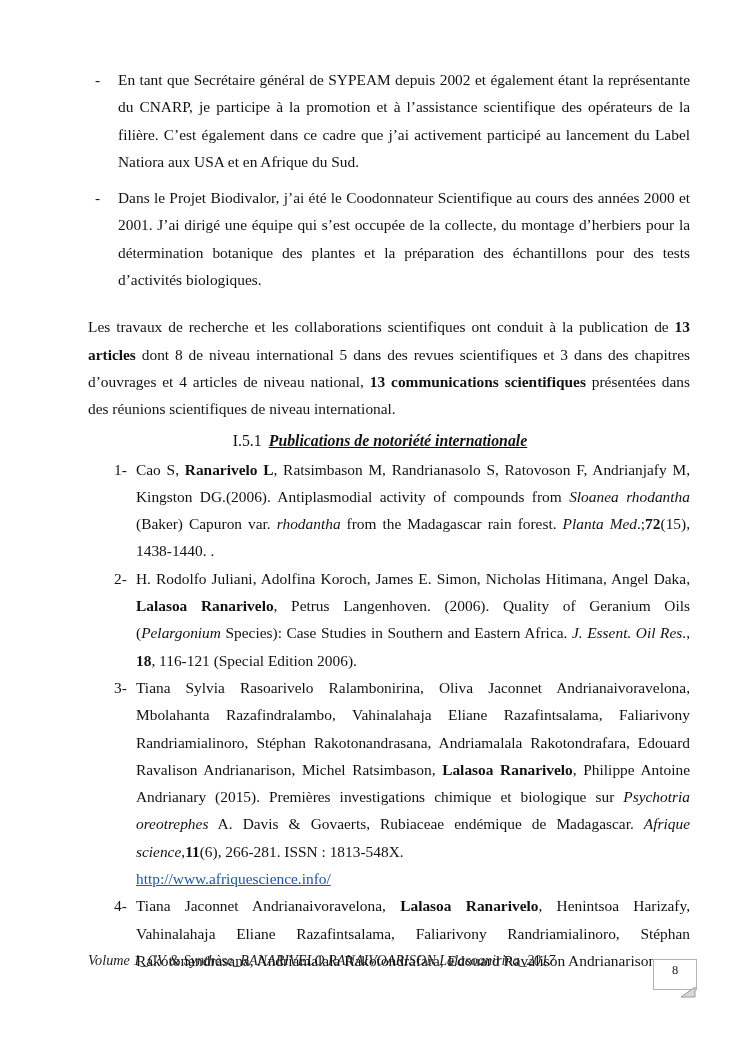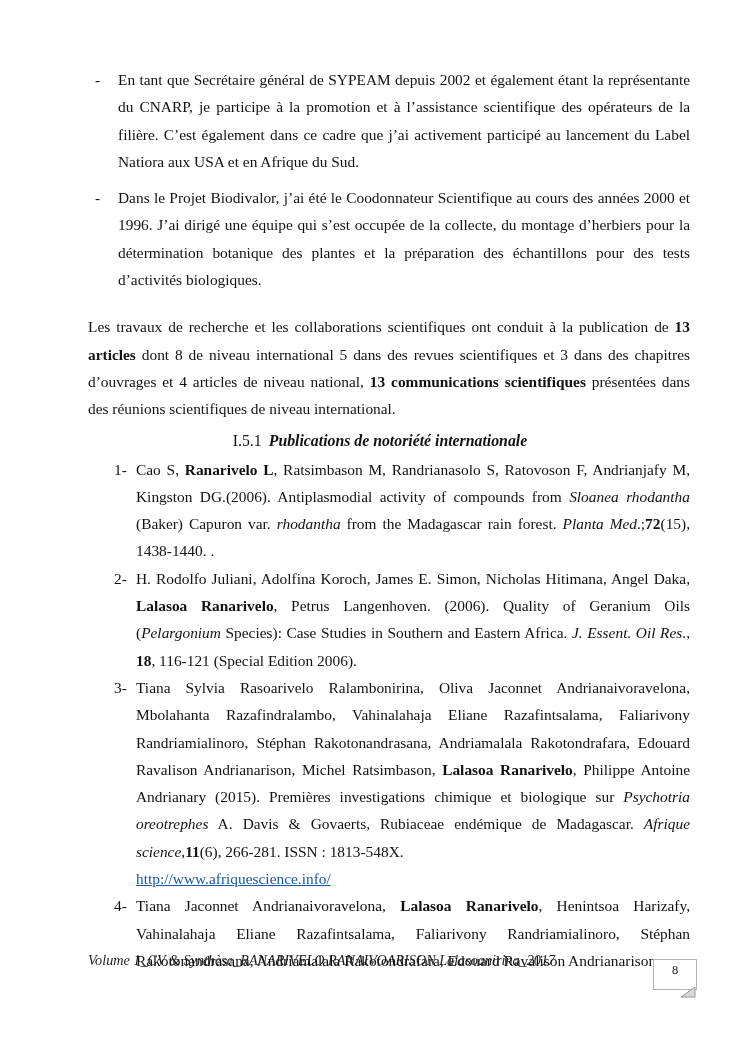--- a/index.html
+++ b/index.html
@@ -60,20 +60,21 @@
     margin: 6px 18px 3px 0;
   }
   .subsection-heading .subsection-number {
     font-weight: normal;
     margin-right: 7px;
     margin-top: 34px;
   }
   .subsection-heading .subsection-title {
     font-weight: bold;
     font-style: italic;
+    text-decoration: underline;
   }
 
   
   .pub {
     position: relative;
     padding-left: 48px;
     text-align: justify;
   }
   .pub .marker {
     position: absolute; left: 26px; top: 0;
@@ -121,21 +122,21 @@
 
     <div>
 
         <div class="bullet">
           <span class="marker">-</span>
           <span><span>En tant que Secrétaire général de SYPEAM depuis 2002 et également étant la représentante du CNARP, je participe à la promotion et à l’assistance scientifique des opérateurs de la filière. C’est également dans ce cadre que j’ai activement participé au lancement du Label Natiora aux USA et en Afrique du Sud.</span></span>
         </div>
 
         <div class="bullet">
           <span class="marker">-</span>
-          <span><span>Dans le Projet Biodivalor, j’ai été le Coodonnateur Scientifique au cours des années 2000 et 1996. J’ai dirigé une équipe qui s’est occupée de la collecte, du montage d’herbiers pour la détermination botanique des plantes et la préparation des échantillons pour des tests d’activités biologiques.</span></span>
+          <span><span>Dans le Projet Biodivalor, j’ai été le Coodonnateur Scientifique au cours des années 2000 et 2001. J’ai dirigé une équipe qui s’est occupée de la collecte, du montage d’herbiers pour la détermination botanique des plantes et la préparation des échantillons pour des tests d’activités biologiques.</span></span>
         </div>
       </div>
 
 
     <div class="intro"><span>Les travaux de recherche et les collaborations scientifiques ont conduit à la publication de </span><span class="b">13 articles</span><span> dont 8 de niveau international 5 dans des revues scientifiques et 3 dans des chapitres d’ouvrages et 4 articles de niveau national, </span><span class="b">13 communications scientifiques</span><span> présentées dans des réunions scientifiques de niveau international.</span></div>
 
     <div class="subsection-heading">
       <span class="subsection-number">I.5.1</span><span class="subsection-title">Publications de notoriété internationale</span>
     </div>
 

